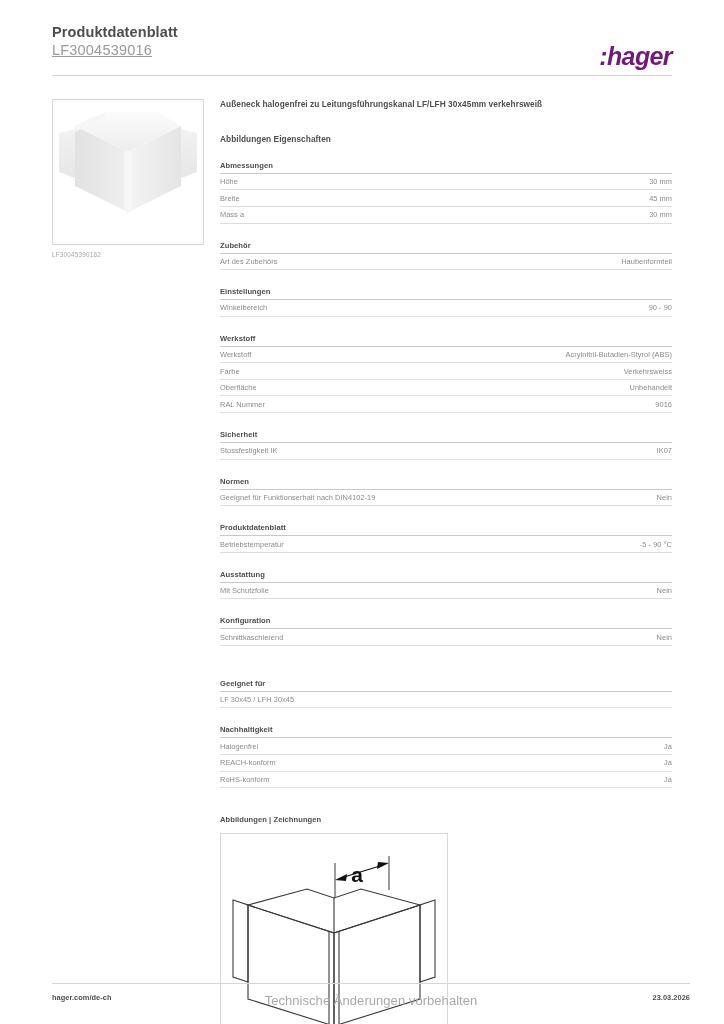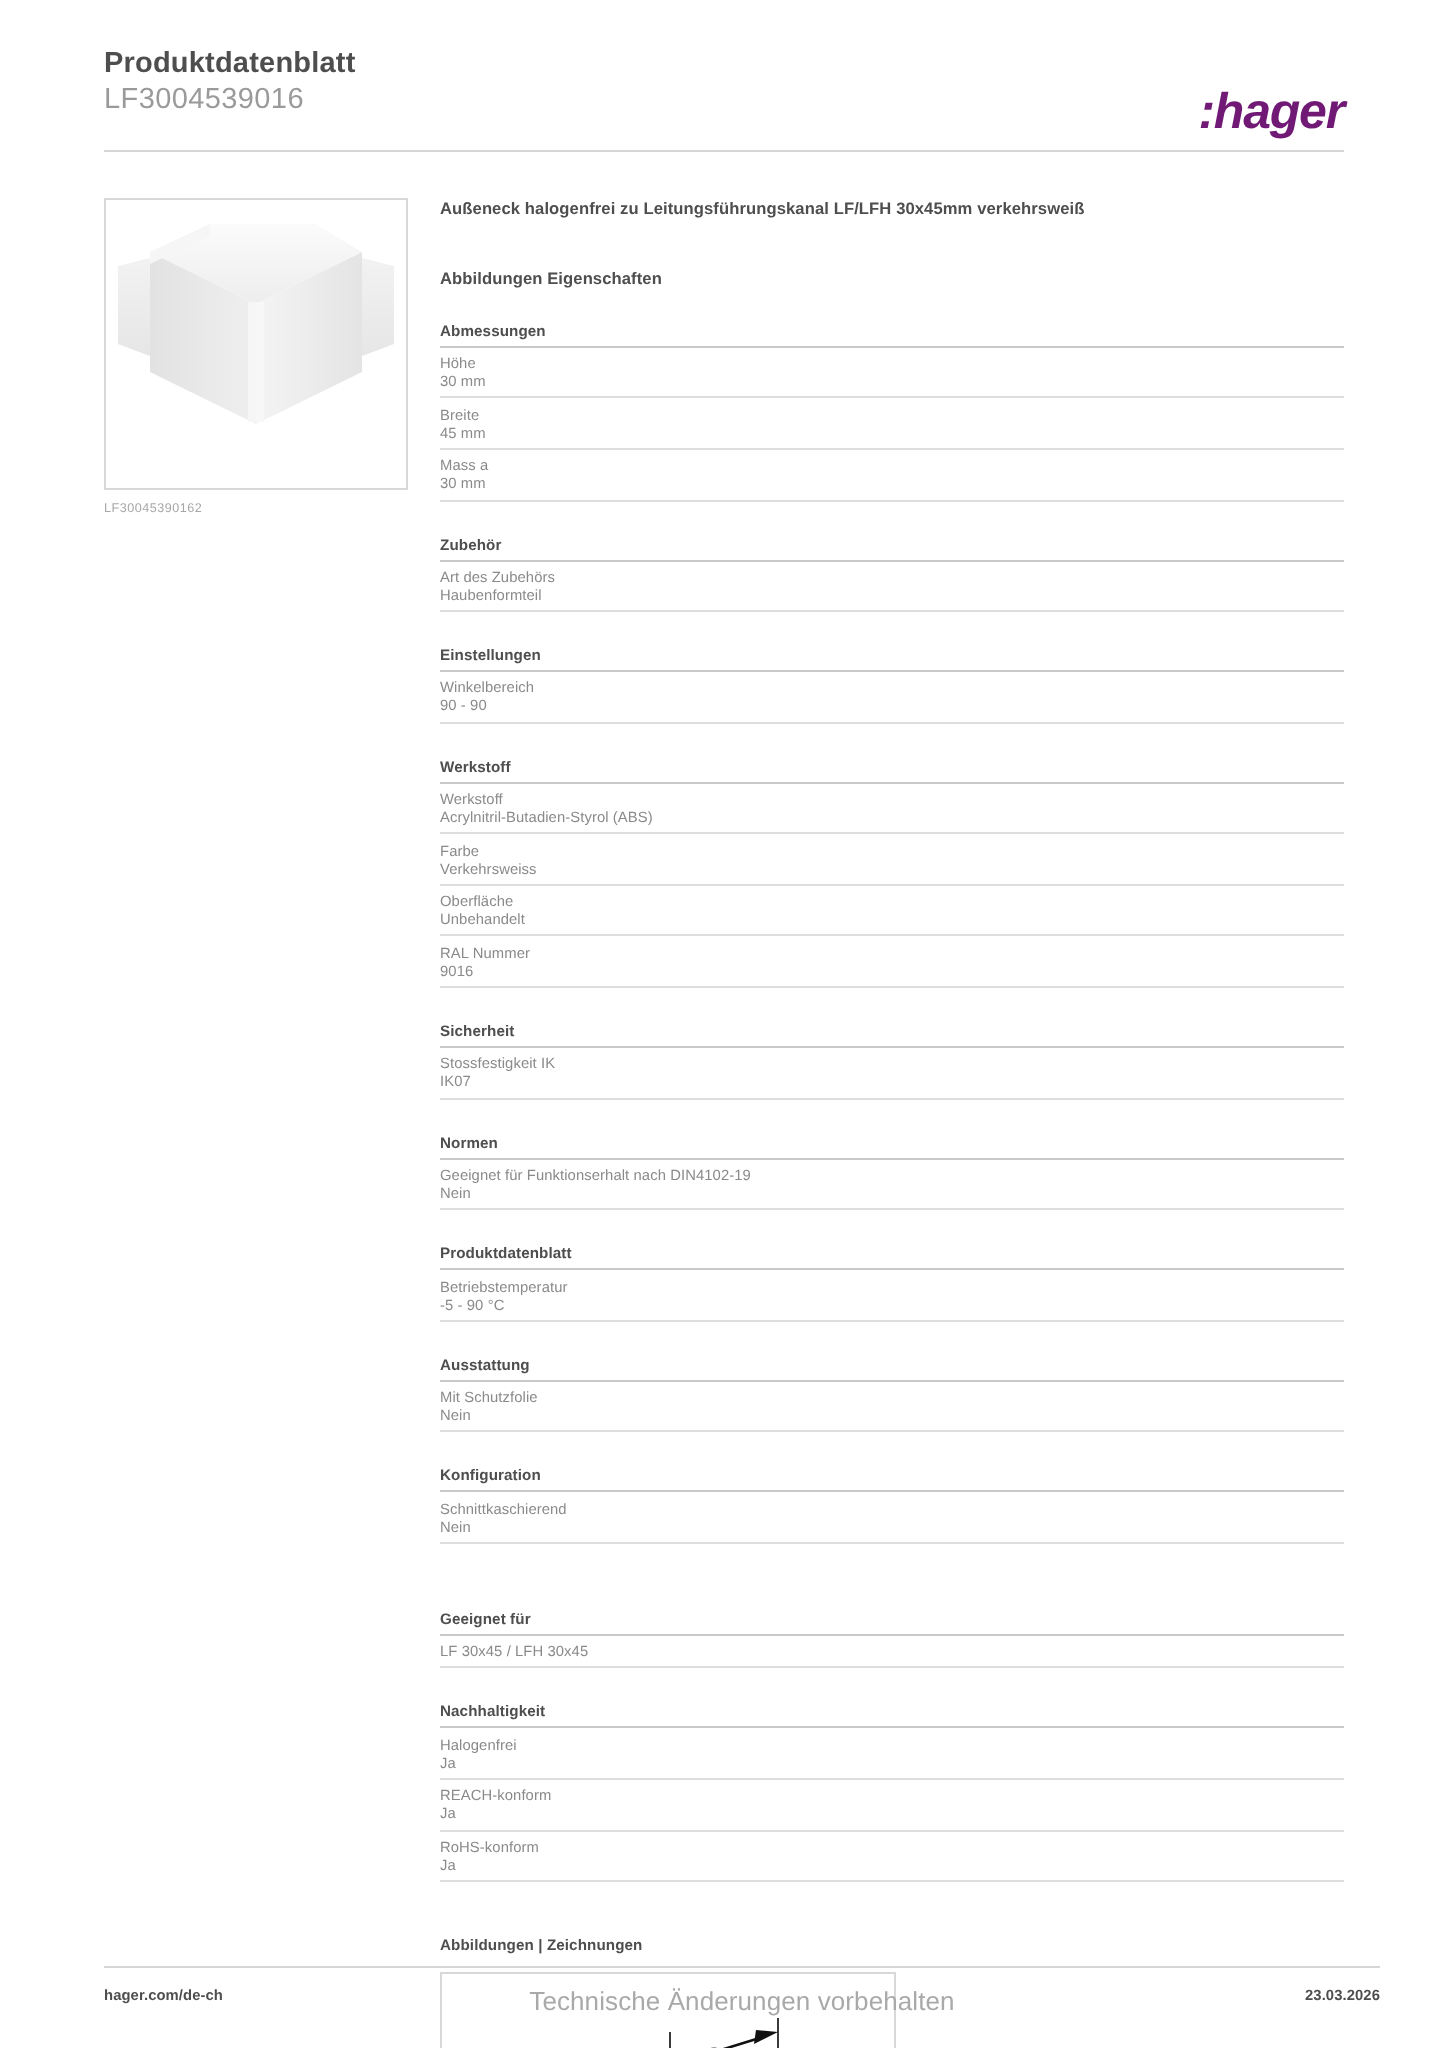--- a/index.html
+++ b/index.html
@@ -43,20 +43,21 @@
     color: #4e4e4e;
     letter-spacing: 0.1px;
   }
 
   .doc-subtitle {
     font-size: 14.5px;
     font-weight: normal;
     color: #9a9a9a;
     letter-spacing: 0.2px;
     margin-top: 1px;
+    text-decoration: underline;
   }
 
   .brand-logo {
     font-size: 25px;
     font-weight: bold;
     color: #701a75;
     letter-spacing: -0.6px;
     line-height: 1;
     margin-top: 20px;
     white-space: nowrap;
@@ -130,21 +131,20 @@
 
   .spec-row {
     display: flex;
     justify-content: space-between;
     align-items: baseline;
     font-size: 7.4px;
     color: #8a8a8a;
     border-bottom: 1px solid #dddddd;
     padding: 3.4px 0 3.2px 0;
     letter-spacing: 0.05px;
-    flex-direction: column;
   }
 
   .spec-label { white-space: nowrap; }
 
   .spec-value { text-align: right; white-space: nowrap; }
 
   .group.wide-gap { margin-top: 33px; }
 
   
   .drawing-block { margin-top: 27px; }

